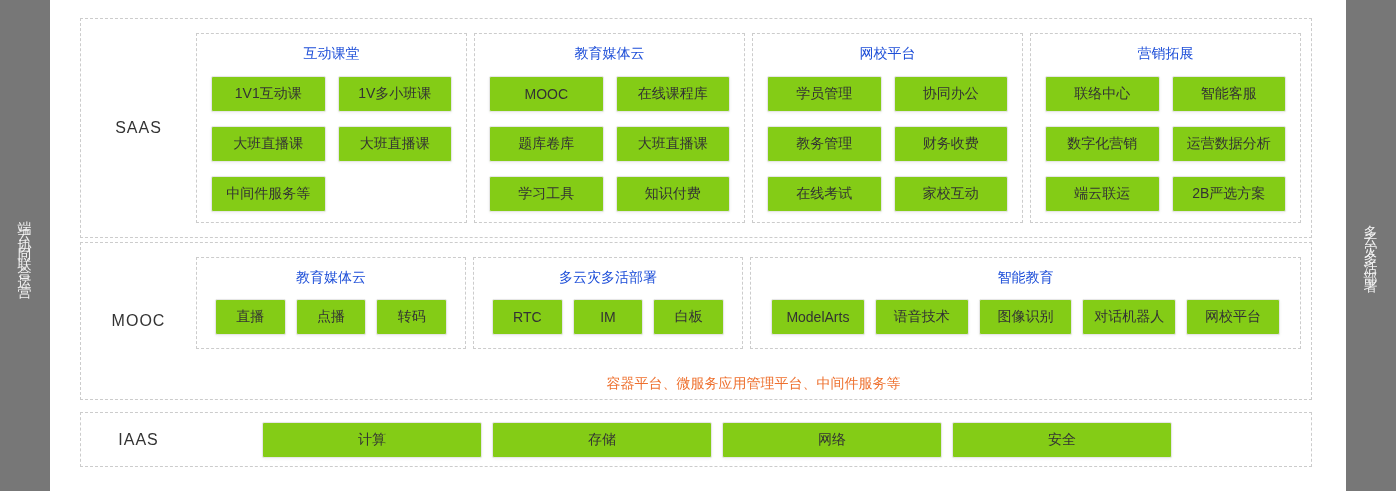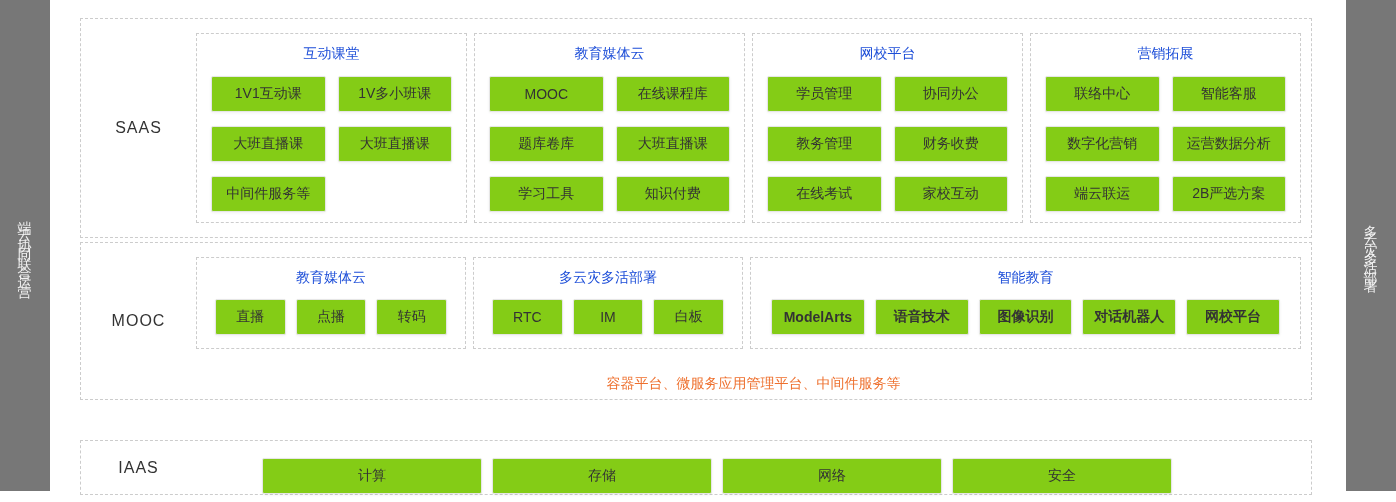--- a/index.html
+++ b/index.html
@@ -10,41 +10,41 @@
   .rail{position:absolute;top:0;width:50px;height:491px;background:#777777;
     display:flex;align-items:center;justify-content:center;}
   .rail-left{left:0;}
   .rail-right{right:0;}
   .rail-text{color:#f2f2f2;font-size:14px;writing-mode:vertical-lr;
     text-orientation:upright;letter-spacing:9px;}
   .layer{position:absolute;left:80px;width:1232px;border:1px dashed #cccccc;
     display:flex;background:#ffffff;box-sizing:border-box;}
   #saas{top:18px;height:220px;}
   #paas{top:242px;height:158px;}
-  #iaas{top:440px;height:55px;}
+  #iaas{top:412px;height:55px;}
   .layer-label{width:115px;flex:none;display:flex;align-items:center;justify-content:center;
     font-size:16px;color:#333333;letter-spacing:1px;}
   .groups{flex:1;display:flex;gap:7px;padding:14px 10px 14px 0;min-width:0;}
   .group{border:1px dashed #cccccc;flex:1;box-sizing:border-box;}
   .group-title{text-align:center;font-size:14px;color:#1d4ed8;margin-top:11px;}
   .chip{height:36px;background:#84cc16;border:1px solid #e6e6e6;border-radius:2px;
     box-shadow:0 1px 3px rgba(0,0,0,0.06);display:flex;align-items:center;justify-content:center;
     font-size:14px;color:#333333;white-space:nowrap;box-sizing:border-box;}
   .chip-grid{display:grid;grid-template-columns:1fr 1fr;column-gap:12px;row-gap:14px;
     padding:0 14px;margin-top:13px;}
   .paas-body{flex:1;display:flex;flex-direction:column;min-width:0;}
   .paas-groups{display:flex;gap:7px;padding:14px 10px 0 0;}
   .paas-groups .group{height:92px;}
   .pg-small{flex:none !important;width:270px;}
   .pg-large{flex:1;}
   .chip-row{display:flex;gap:10px;padding:0 18px;margin-top:12px;}
   .chip-row .chip{flex:1;}
-  .chip-row-wide{padding:0 20px;font-weight:bold;}
+  .chip-row-wide{padding:0 20px;}
   .paas-note{text-align:center;font-size:14px;color:#ee702e;margin-top:26px;}
-  .iaas-items{flex:1;display:flex;align-items:flex-end;gap:10px;padding-left:66px;}
+  .iaas-items{flex:1;display:flex;align-items:center;gap:10px;padding-left:66px;}
   .iaas-items .chip{width:220px;flex:none;}
 </style>
 </head>
 <body>
 
 <div class="rail rail-left">
   <span class="rail-text">端云协同联合运营</span>
 </div>
 
 <div class="rail rail-right">

